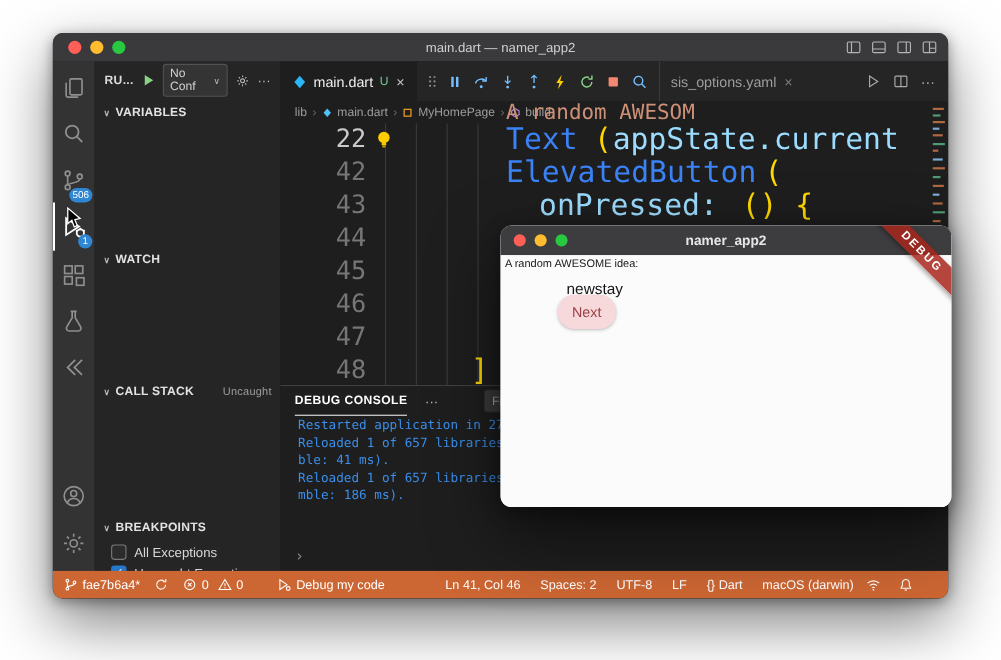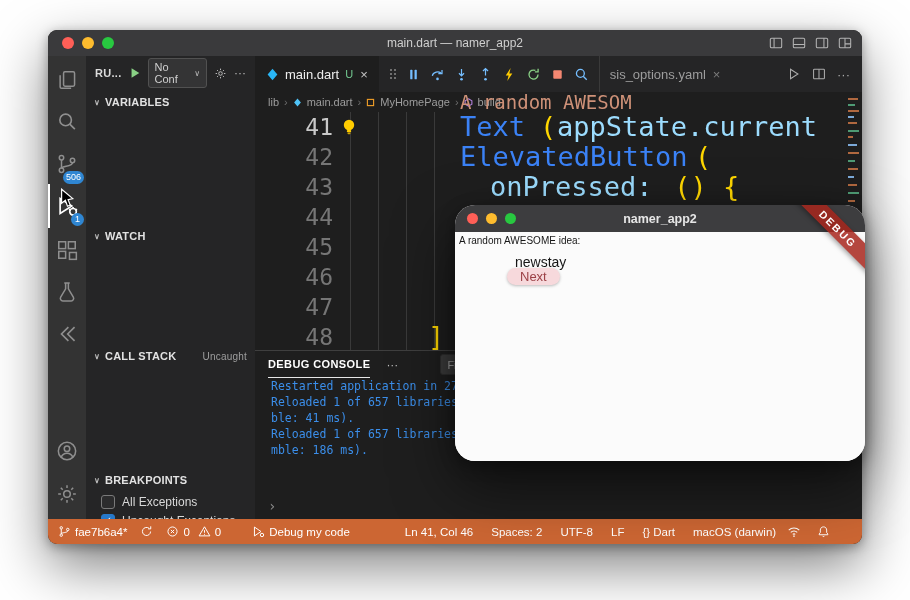--- a/index.html
+++ b/index.html
@@ -72,30 +72,30 @@
   .con-line{font-family:"DejaVu Sans Mono",monospace;font-size:11.5px;line-height:16px;color:#3b8eea;white-space:pre;}
   .con-prompt{position:absolute;left:13px;bottom:5px;color:#8a8a8a;font-size:14px;font-family:"DejaVu Sans Mono",monospace;}
 
   
   .vs-status{position:absolute;left:0;right:0;bottom:0;height:25px;background:#cc6633;display:flex;align-items:center;color:#ffffff;font-size:11.5px;padding:0 10px;box-sizing:border-box;}
   .st-item{display:flex;align-items:center;gap:4px;margin-right:13px;white-space:nowrap;}
   .st-center{display:flex;align-items:center;gap:18px;margin-left:42px;white-space:nowrap;}
   .st-right{margin-left:auto;display:flex;align-items:center;gap:16px;padding-right:22px;}
 
   
-  .app{position:absolute;left:455px;top:205px;width:410px;height:256px;border-radius:20px;overflow:hidden;background:#fbfbfb;
+  .app{position:absolute;left:455px;top:205px;width:410px;height:256px;border-radius:10px;overflow:hidden;background:#fbfbfb;
        box-shadow:0 24px 60px rgba(0,0,0,.55),0 4px 16px rgba(0,0,0,.35);z-index:30;}
   .app-titlebar{position:absolute;top:0;left:0;right:0;height:27px;background:#3d3d3f;display:flex;align-items:center;justify-content:center;}
   .app-title{color:#e6e6e6;font-size:12.5px;font-weight:bold;}
   .app-tl{position:absolute;left:12px;top:8px;display:flex;gap:8px;}
   .app-tl span{width:11px;height:11px;border-radius:50%;display:block;}
   .app-body{position:absolute;top:27px;left:0;right:0;bottom:0;background:#fbfbfb;color:#161616;}
   .idea{position:absolute;left:4px;top:3px;font-size:10px;}
   .word{position:absolute;left:60px;top:22px;font-size:14px;}
-  .next-btn{position:absolute;left:52px;top:36px;padding:1px 13px;background:#f7d9dc;color:#9c4146;border:none;border-radius:15px;font-size:13px;box-shadow:0 1px 3px rgba(0,0,0,.25);cursor:pointer;}
+  .next-btn{position:absolute;left:52px;top:36px;padding:8px 13px;background:#f7d9dc;color:#9c4146;border:none;border-radius:15px;font-size:13px;box-shadow:0 1px 3px rgba(0,0,0,.25);cursor:pointer;}
   .banner{position:absolute;top:15px;right:-31px;width:116px;transform:rotate(45deg);background:rgba(167,38,28,.85);color:#fff;
           font-size:10.5px;font-weight:bold;letter-spacing:2px;text-align:center;padding:3px 0;box-shadow:0 2px 5px rgba(0,0,0,.35);}
 
   .cursor{position:absolute;left:60px;top:188px;z-index:40;}
   svg{display:block;}
 </style>
 </head>
 <body>
 
 <div class="stage">
@@ -392,21 +392,21 @@
       </div>
       <span class="peek">A random AWESOM</span>
 
       <div class="code">
         <span class="ig" style="left:95px"></span>
         <span class="ig" style="left:123px"></span>
         <span class="ig" style="left:151px"></span>
         <span class="ig" style="left:179px"></span>
 
         <div class="cl" style="top:0">
-          <span class="ln ln-active">41</span>
+          <span class="ln ln-active">22</span>
           <span class="bulb">
               <svg width="16" height="18" viewBox="0 0 16 18">
                 <circle cx="8" cy="7" r="5.2" fill="#ffcc00"></circle>
                 <rect x="5.8" y="12" width="4.4" height="2.2" rx="1" fill="#ffcc00"></rect>
                 <rect x="6.5" y="14.6" width="3" height="1.6" rx="0.8" fill="#caa200"></rect>
               </svg>
             </span>
           <span class="cseg c-type" style="left:205px">Text</span>
           <span class="cseg c-b1" style="left:285px">(</span>
           <span class="cseg c-id" style="left:302px">appState.current</span>

